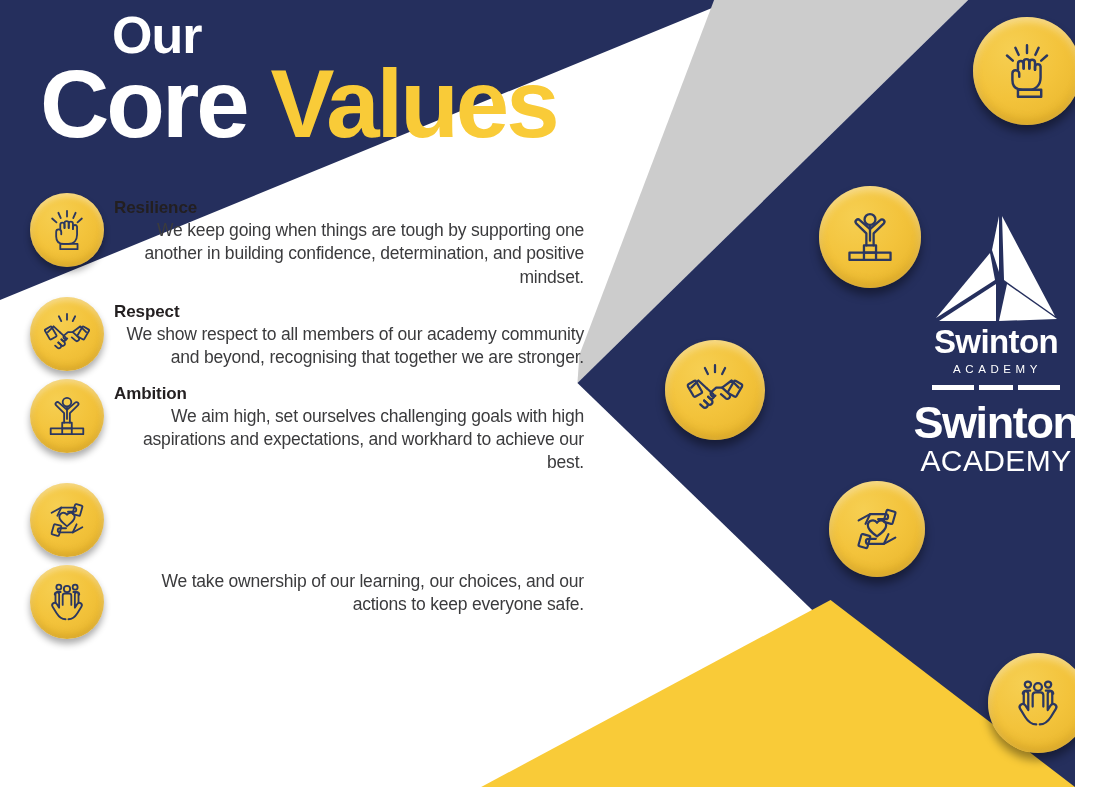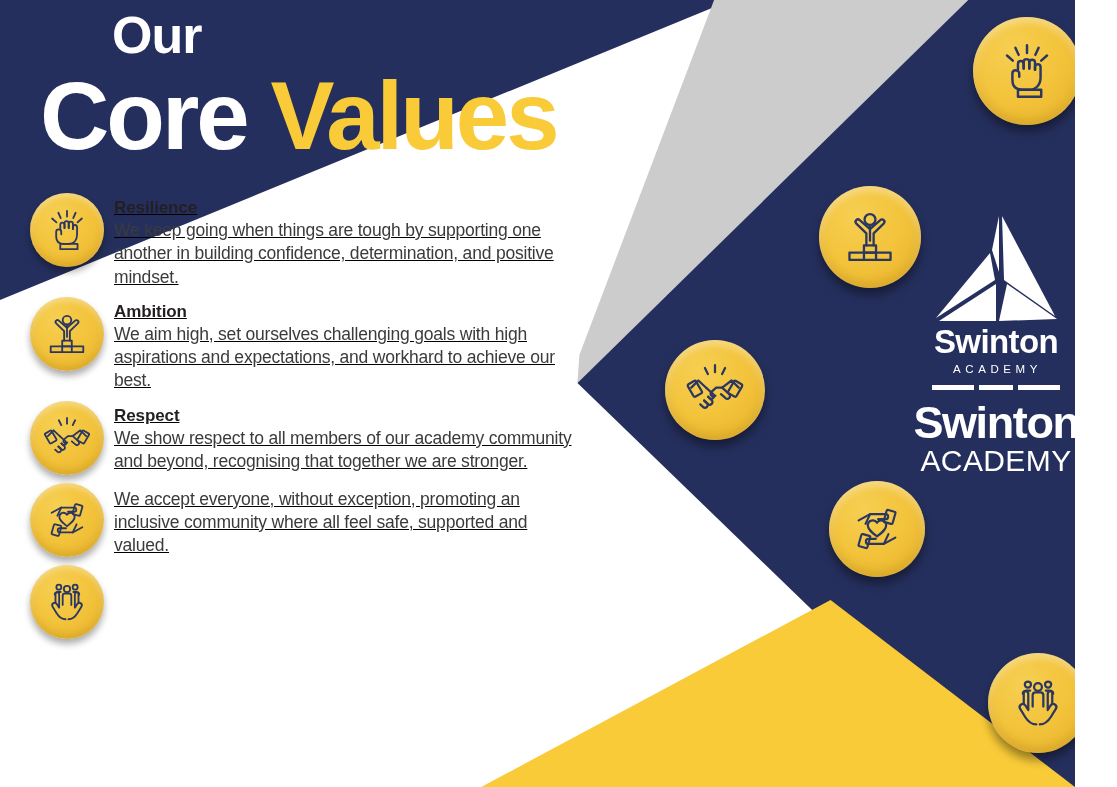--- a/index.html
+++ b/index.html
@@ -15,43 +15,43 @@
   
   .bgLayer{position:absolute;inset:0;width:100%;height:100%;}
   
   .title-block{position:absolute;left:108px;top:12px;z-index:5;}
   .title-our{
     font-size:52px;font-weight:bold;color:#ffffff;line-height:0.92;
     letter-spacing:-1px;margin:0 0 -6px 4px;
   }
   .title-main{
     font-size:96px;font-weight:bold;line-height:0.95;
-    letter-spacing:-3px;margin:16px;white-space:nowrap;
+    letter-spacing:-3px;margin:4px;white-space:nowrap;
     margin-left:-68px;
   }
   .t-core{color:#ffffff;}
   .t-values{color:#F9CB38;}
   
   .values{position:absolute;left:30px;top:193px;z-index:6;width:600px;}
-  .value-row{display:flex;align-items:flex-start;margin-bottom:8px;text-decoration:underline;}
+  .value-row{display:flex;align-items:flex-start;margin-bottom:8px;}
   .badge{
     flex:0 0 auto;width:74px;height:74px;border-radius:50%;
     margin-right:10px;position:relative;
     background:radial-gradient(circle at 36% 30%, #F6CF52 0%, #F3C33B 48%, #E7B42C 100%);
     box-shadow:0 5px 7px rgba(0,0,0,0.33), inset 0 -4px 7px rgba(170,120,10,0.30), inset 0 3px 6px rgba(255,255,255,0.45);
   }
   .badge svg{position:absolute;left:50%;top:50%;transform:translate(-50%,-50%);}
   .vtext{padding-top:5px;}
   .vtitle{
     font-size:17px;font-weight:bold;color:#231f20;margin:0 0 1px 0;
     letter-spacing:-0.1px;
   }
   .vdesc{
     font-size:17.5px;color:#3b3b3d;line-height:1.33;margin:0;
-    letter-spacing:-0.2px;max-width:470px;
+    letter-spacing:-0.2px;max-width:470px;text-align:right;
   }
   
   .float-badge{
     position:absolute;border-radius:50%;z-index:7;
     background:radial-gradient(circle at 36% 30%, #F6CF52 0%, #F3C33B 48%, #E5B229 100%);
     box-shadow:0 7px 10px rgba(0,0,0,0.40), inset 0 -5px 9px rgba(170,120,10,0.30), inset 0 4px 8px rgba(255,255,255,0.45);
   }
   .float-badge svg{position:absolute;left:50%;top:50%;transform:translate(-50%,-50%);}
   
   .logo{position:absolute;left:908px;top:212px;width:176px;z-index:8;text-align:center;}
@@ -110,37 +110,20 @@
           <path d="M17 23v-4.5a2.2 2.2 0 0 1 4.4 0V22"></path>
           <path d="M21.4 22v-5a2.2 2.2 0 0 1 4.4 0V22"></path>
           <path d="M25.8 22v-4.5a2.2 2.2 0 0 1 4.4 0V23"></path>
           <path d="M30.2 23v-2.5a2.2 2.2 0 0 1 4.3 0V29c0 6-3.8 9.5-9 9.5h-4.8c-5.3 0-8-3-8-7.8V26c0-1.5 1.1-2.6 2.5-2.6S18 24.5 18 26v2.5"></path>
           <path d="M17 44h18v-5.5H17z"></path>
         </svg>
       </div>
       <div class="vtext">
         <div class="vtitle">Resilience</div>
         <div class="vdesc">We keep going when things are tough by supporting one another in building confidence, determination, and positive mindset.</div>
-      </div>
-    </div>
-
-    <div class="value-row">
-      <div class="badge">
-        <svg width="46" height="46" viewBox="0 0 48 48" fill="none" stroke="#2B3760" stroke-width="1.9" stroke-linecap="round" stroke-linejoin="round">
-          <circle cx="24" cy="9.5" r="4.5"></circle>
-          <path d="M24 15v12"></path>
-          <path d="M24 17.5l-8.5-7.5a2 2 0 0 0-2.8 2.9L21 21v10M24 17.5l8.5-7.5a2 2 0 0 1 2.8 2.9L27 21v10"></path>
-          <path d="M19 31h10v6H19z"></path>
-          <path d="M7 37h34v6H7z"></path>
-          <path d="M19 37v6M29 37v6"></path>
-        </svg>
-      </div>
-      <div class="vtext">
-        <div class="vtitle">Ambition</div>
-        <div class="vdesc">We aim high, set ourselves challenging goals with high aspirations and expectations, and workhard to achieve our best.</div>
       </div>
     </div>
 
     <div class="value-row">
       <div class="badge">
         <svg width="46" height="46" viewBox="0 0 48 48" fill="none" stroke="#2B3760" stroke-width="1.9" stroke-linecap="round" stroke-linejoin="round">
           <path d="M24 3v6M15.5 5.5l2.5 5M32.5 5.5l-2.5 5"></path>
           <path d="M4 22l6-6 7 6.5"></path>
           <path d="M44 22l-6-6-8 6h-5l-4 3.5a2.2 2.2 0 0 0 0 3.2 2.4 2.4 0 0 0 3.3 0"></path>
           <path d="M17 22.5l5.5 5a2.2 2.2 0 0 1 0 3.2 2.4 2.4 0 0 1-3.3 0l-1-1"></path>
@@ -153,47 +136,64 @@
       </div>
       <div class="vtext">
         <div class="vtitle">Respect</div>
         <div class="vdesc">We show respect to all members of our academy community and beyond, recognising that together we are stronger.</div>
       </div>
     </div>
 
     <div class="value-row">
       <div class="badge">
         <svg width="46" height="46" viewBox="0 0 48 48" fill="none" stroke="#2B3760" stroke-width="1.9" stroke-linecap="round" stroke-linejoin="round">
+          <circle cx="24" cy="9.5" r="4.5"></circle>
+          <path d="M24 15v12"></path>
+          <path d="M24 17.5l-8.5-7.5a2 2 0 0 0-2.8 2.9L21 21v10M24 17.5l8.5-7.5a2 2 0 0 1 2.8 2.9L27 21v10"></path>
+          <path d="M19 31h10v6H19z"></path>
+          <path d="M7 37h34v6H7z"></path>
+          <path d="M19 37v6M29 37v6"></path>
+        </svg>
+      </div>
+      <div class="vtext">
+        <div class="vtitle">Ambition</div>
+        <div class="vdesc">We aim high, set ourselves challenging goals with high aspirations and expectations, and workhard to achieve our best.</div>
+      </div>
+    </div>
+
+    <div class="value-row">
+      <div class="badge">
+        <svg width="46" height="46" viewBox="0 0 48 48" fill="none" stroke="#2B3760" stroke-width="1.9" stroke-linecap="round" stroke-linejoin="round">
           <path d="M24 30.5c-5-4-8-6.2-8-9.6a4.3 4.3 0 0 1 8-2.3 4.3 4.3 0 0 1 8 2.3c0 3.4-3 5.6-8 9.6z"></path>
           <path d="M8 16.5l10-5.5h13.5a2.2 2.2 0 0 1 0 4.4H25"></path>
           <path d="M18 11l-4 8.5"></path>
           <rect x="31" y="8" width="8" height="11" rx="1.2" transform="rotate(16 35 13.5)"></rect>
           <path d="M40 31.5l-10 5.5H16.5a2.2 2.2 0 0 1 0-4.4H23"></path>
           <path d="M30 37l4-8.5"></path>
           <rect x="9" y="29" width="8" height="11" rx="1.2" transform="rotate(16 13 34.5)"></rect>
         </svg>
       </div>
       <div class="vtext">
-        <div class="vdesc">We accept everyone, without exception, promoting an inclusive community where all feel safe, supported and valued.</div>
       </div>
     </div>
 
     <div class="value-row">
       <div class="badge">
         <svg width="46" height="46" viewBox="0 0 48 48" fill="none" stroke="#2B3760" stroke-width="1.9" stroke-linecap="round" stroke-linejoin="round">
           <circle cx="24" cy="10.5" r="3.3"></circle>
           <circle cx="15.5" cy="8.5" r="2.6"></circle>
           <circle cx="32.5" cy="8.5" r="2.6"></circle>
           <path d="M19.5 27V17.5a2.4 2.4 0 0 1 2.4-2.4h4.2a2.4 2.4 0 0 1 2.4 2.4V27"></path>
           <path d="M12 25v-9.3a2.1 2.1 0 0 1 2.1-2.1h3.3M36 25v-9.3a2.1 2.1 0 0 0-2.1-2.1h-3.3"></path>
           <path d="M22.5 42c-4.5 0-7-2.5-9.3-6.2L9 29c-.9-1.5-.5-3 .8-3.8 1.3-.8 2.8-.3 3.7 1.1l2.3 3.6V16.2a2.3 2.3 0 0 0-4.6 0"></path>
           <path d="M25.5 42c4.5 0 7-2.5 9.3-6.2L39 29c.9-1.5.5-3-.8-3.8-1.3-.8-2.8-.3-3.7 1.1l-2.3 3.6V16.2a2.3 2.3 0 0 1 4.6 0"></path>
         </svg>
       </div>
       <div class="vtext">
+        <div class="vdesc">We take ownership of our learning, our choices, and our actions to keep everyone safe.</div>
       </div>
     </div>
 
   </div>
 
   <div class="float-badge" style="left:973px;top:17px;width:108px;height:108px;">
     <svg width="62" height="62" viewBox="0 0 48 48" fill="none" stroke="#2B3760" stroke-width="1.9" stroke-linecap="round" stroke-linejoin="round">
       <path d="M24 4v6M15 6l2.5 5.5M33 6l-2.5 5.5M8.5 12l4.5 4M39.5 12l-4.5 4"></path>
       <path d="M17 23v-4.5a2.2 2.2 0 0 1 4.4 0V22"></path>
       <path d="M21.4 22v-5a2.2 2.2 0 0 1 4.4 0V22"></path>

